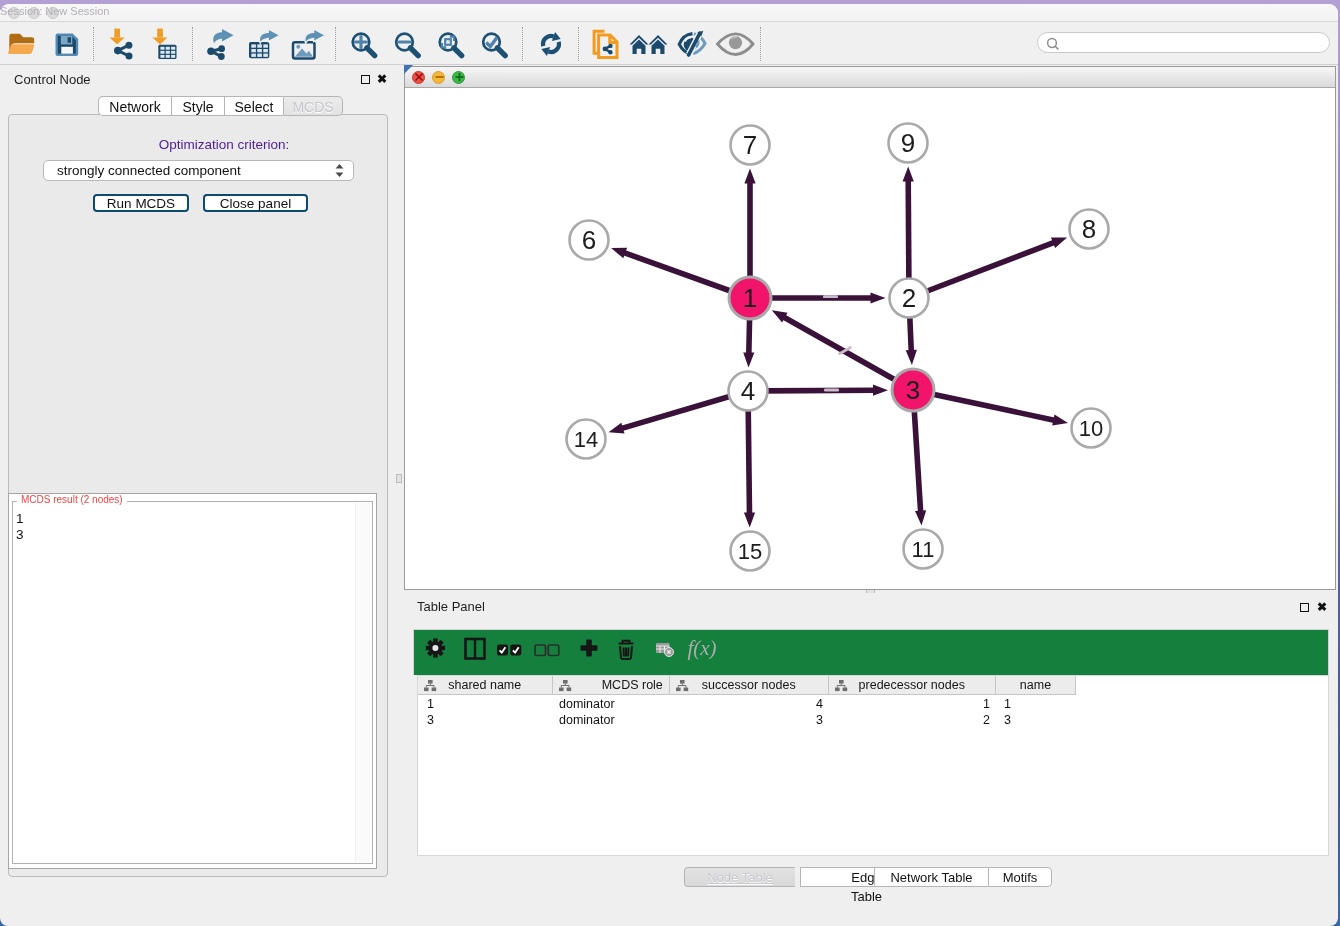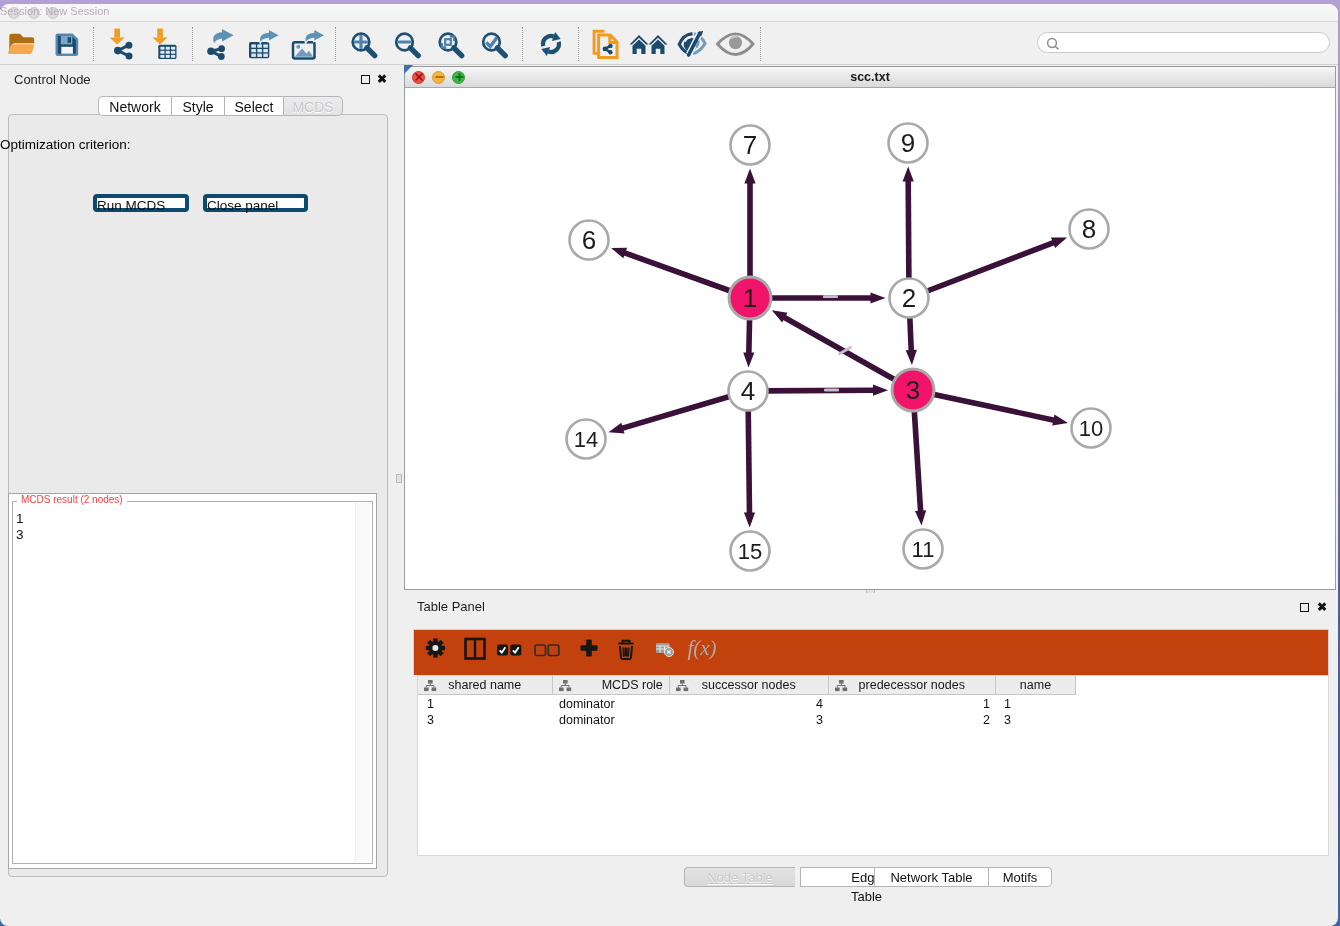--- a/index.html
+++ b/index.html
@@ -51,30 +51,30 @@
 .tab.first { border-radius:5px 0 0 5px; }
 .tab.sel {
   background:linear-gradient(#ececec,#e2e2e2); color:#c9c6cd;
   text-shadow:0 1px 0 #ffffff; border-right:1px solid #b5b5b5;
   border-radius:0 5px 5px 0; width:60px;
 }
 .tabpane {
   position:absolute; left:8px; top:48px; width:380px; height:763px;
   background:#eaeaea; border:1px solid #bcbcbc; border-radius:4px;
 }
-.optlabel { position:absolute; top:71px; width:100%; text-align:left; font-size:13.5px; color:#000000; }
+.optlabel { position:absolute; top:71px; width:100%; text-align:center; font-size:13.5px; color:#4c1d95;margin-left:28px; }
 .selectbox {
   position:absolute; left:43px; top:94px; width:311px; height:21px;
   background:#fff; border:1px solid #b9b9b9; border-radius:5px;
   font-size:13.5px; color:#111; line-height:19px; padding-left:13px;
 }
 .btn {
   position:absolute; top:128px; height:18px; background:#fff;
-  border:4px solid #0c4a6e; border-radius:4px;
-  font-size:13.5px; color:#111; line-height:16px;
+  border:2px solid #0c4a6e; border-radius:4px;
+  font-size:13.5px; color:#111; text-align:center; line-height:16px;
 }
 .resultbox {
   position:absolute; left:8px; top:427px; width:369px; height:376px;
   background:#fff; border:1px solid #a5a5a5;
 }
 .fieldset {
   position:absolute; left:3px; top:7px; right:3px; bottom:4px;
   border:1px solid #b0b0b0;
 }
 
@@ -87,21 +87,21 @@
   background:linear-gradient(#f6f6f6,#dadada);
   border-bottom:1px solid #a8a8a8;
 }
 .nettitle .t { position:absolute; width:100%; text-align:center; top:3px;
   font-size:12.5px; font-weight:bold; color:#1a1a1a; }
 .light { position:absolute; top:3.5px; width:13px; height:13px; border-radius:50%; }
 
 .tablepanel { position:absolute; left:404px; top:589px; width:934px; height:298px; background:#efefef; }
 .tptoolbar {
   position:absolute; left:9px; top:36px; width:916px; height:46px;
-  background:#c2410c; border:1px solid #d2d2d2; border-bottom:none;
+  background:#15803d; border:1px solid #d2d2d2; border-bottom:none;
 }
 .tbl { position:absolute; left:13px; top:82px; width:912px; height:181px; background:#fff;
   border:1px solid #d8d8d8; font-size:12.5px; color:#111; }
 .tbl-head { position:absolute; top:0; height:19px; background:#ececec;
   border-right:1px solid #c6c6c6; border-bottom:1px solid #c6c6c6;
   text-align:center; font-size:12.5px; color:#161616; line-height:19px; }
 .cell { position:absolute; height:16px; line-height:16px; font-size:12.5px; color:#111; }
 
 .btab {
   position:absolute; top:274px; height:20px; background:#fff;
@@ -271,20 +271,26 @@
     <div class="pbtn-sq" style="left:361px; top:9px;"></div>
     <div class="pbtn-x" style="left:377px; top:8px;">✖</div>
     <div class="tabpane"></div>
     <div class="tabstrip">
       <div class="tab first" style="width:73px;margin-left:20px;">Network</div>
       <div class="tab" style="width:53px;">Style</div>
       <div class="tab" style="width:59px;">Select</div>
       <div class="tab sel">MCDS</div>
     </div>
     <div class="optlabel">Optimization criterion:</div>
+    <div class="selectbox">strongly connected component
+      <svg width="11" height="15" viewBox="0 0 11 15" style="position:absolute;right:8px;top:2px;">
+        <path d="M5.5 1 L9.4 5.6 H1.6 Z" fill="#4a4a4a"></path>
+        <path d="M5.5 14 L9.4 9.4 H1.6 Z" fill="#4a4a4a"></path>
+      </svg>
+    </div>
     <div class="btn" style="left:93px; width:96px;">Run MCDS</div>
     <div class="btn" style="left:203px; width:105px;">Close panel</div>
     <div class="resultbox">
       <div class="fieldset"></div>
       <div style="position:absolute; left:8px; top:0px; background:#fff; padding:0 4px; font-size:10px; color:#ef4444;">MCDS result (2 nodes)</div>
       <div style="position:absolute; right:6px; top:9px; bottom:6px; width:15px; background:#fafafa; border-left:1px solid #f0f0f0;"></div>
       <div style="position:absolute; left:7px; top:17px; font-size:13.5px; color:#111; line-height:15.5px;">1<br>3</div>
     </div>
   </div>
 
@@ -303,21 +309,20 @@
         <g stroke="#90120c" stroke-width="1.6" stroke-linecap="round">
           <line x1="7" y1="7" x2="13" y2="13"></line>
             <line x1="13" y1="7" x2="7" y2="13"></line>
         </g>
         <line x1="26.5" y1="10" x2="34.5" y2="10" stroke="#a66a00" stroke-width="1.8"></line>
         <g stroke="#0d6e16" stroke-width="1.8">
           <line x1="46.5" y1="10" x2="54.5" y2="10"></line>
             <line x1="50.5" y1="6" x2="50.5" y2="14"></line>
         </g>
       </svg>
-      <div class="t">scc.txt</div>
     </div>
     <div style="position:absolute; left:0; top:22px; right:0; bottom:0; background:#fff; overflow:hidden;">
       <svg width="930" height="501" viewBox="0 0 930 501" style="position:absolute;left:0;top:-2px;">
         <g stroke="#3a1139" stroke-width="5.6" fill="#3a1139">
         <line x1="345" y1="211" x2="345.0" y2="94.5"></line>
         <polygon stroke="none" points="345.0,81.5 350.6,96.5 339.4,96.5"></polygon>
         <line x1="345" y1="211" x2="218.3" y2="165.4"></line>
         <polygon stroke="none" points="206.1,161.0 222.1,160.8 218.3,171.3"></polygon>
         <line x1="345" y1="211" x2="467.5" y2="211.0"></line>
         <polygon stroke="none" points="480.5,211.0 465.5,216.6 465.5,205.4"></polygon>

